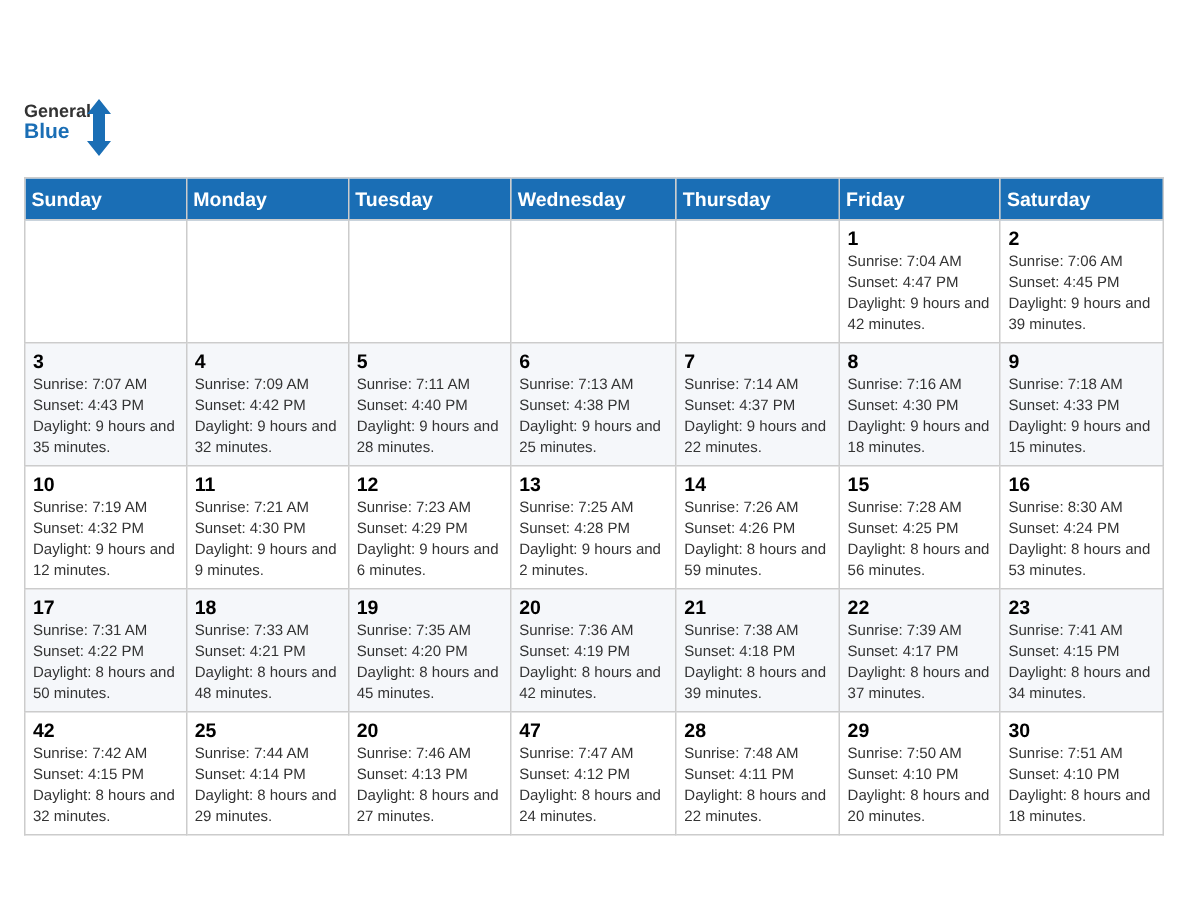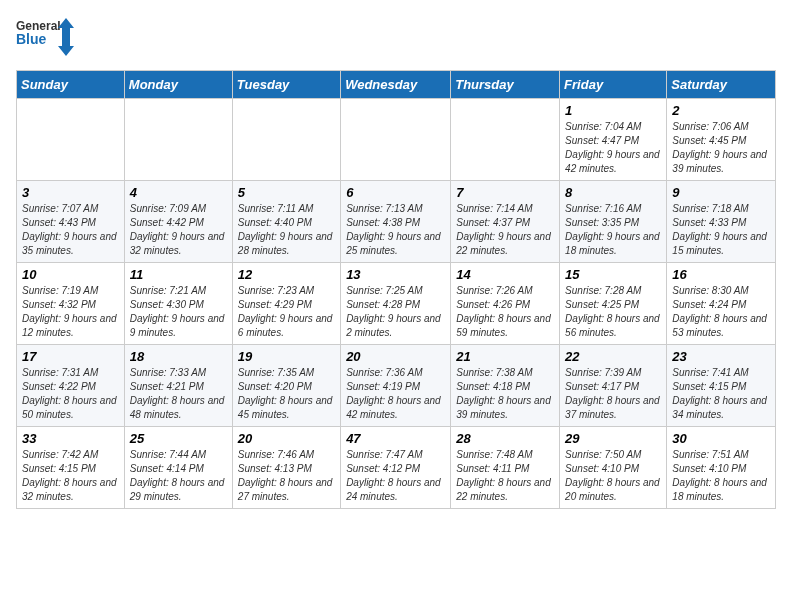--- a/index.html
+++ b/index.html
@@ -8,20 +8,21 @@
       background: #fff;
       width: 792px;
       min-height: 612px;
       padding: 16px;
     }
     .header-area {
       display: flex;
       justify-content: space-between;
       align-items: flex-start;
       margin-bottom: 12px;
+      margin-top: 48px;
     }
     .logo {
       display: flex;
       align-items: center;
       gap: 4px;
     }
     .title-area {
       text-align: right;
     }
     .month-title {
@@ -29,21 +30,20 @@
       font-weight: bold;
       color: #333;
     }
     .location {
       font-size: 14px;
       color: #555;
     }
     .calendar {
       width: 100%;
       border-collapse: collapse;
-      font-style: italic;
     }
     .calendar th {
       background: #1a6eb5;
       color: #fff;
       font-size: 13px;
       font-weight: bold;
       padding: 6px 4px;
       text-align: left;
       border: 1px solid #ccc;
     }
@@ -150,21 +150,21 @@
         </td>
         <td>
           <span class="day-num">7</span>
           <div class="day-info">Sunrise: 7:14 AM
 Sunset: 4:37 PM
 Daylight: 9 hours and 22 minutes.</div>
         </td>
         <td>
           <span class="day-num">8</span>
           <div class="day-info">Sunrise: 7:16 AM
-Sunset: 3:35 PM
+Sunset: 4:30 PM
 Daylight: 9 hours and 18 minutes.</div>
         </td>
         <td>
           <span class="day-num">9</span>
           <div class="day-info">Sunrise: 7:18 AM
 Sunset: 4:33 PM
 Daylight: 9 hours and 15 minutes.</div>
         </td>
       </tr>
       <tr>
@@ -250,21 +250,21 @@
         </td>
         <td>
           <span class="day-num">23</span>
           <div class="day-info">Sunrise: 7:41 AM
 Sunset: 4:15 PM
 Daylight: 8 hours and 34 minutes.</div>
         </td>
       </tr>
       <tr>
         <td>
-          <span class="day-num">33</span>
+          <span class="day-num">42</span>
           <div class="day-info">Sunrise: 7:42 AM
 Sunset: 4:15 PM
 Daylight: 8 hours and 32 minutes.</div>
         </td>
         <td>
           <span class="day-num">25</span>
           <div class="day-info">Sunrise: 7:44 AM
 Sunset: 4:14 PM
 Daylight: 8 hours and 29 minutes.</div>
         </td>

